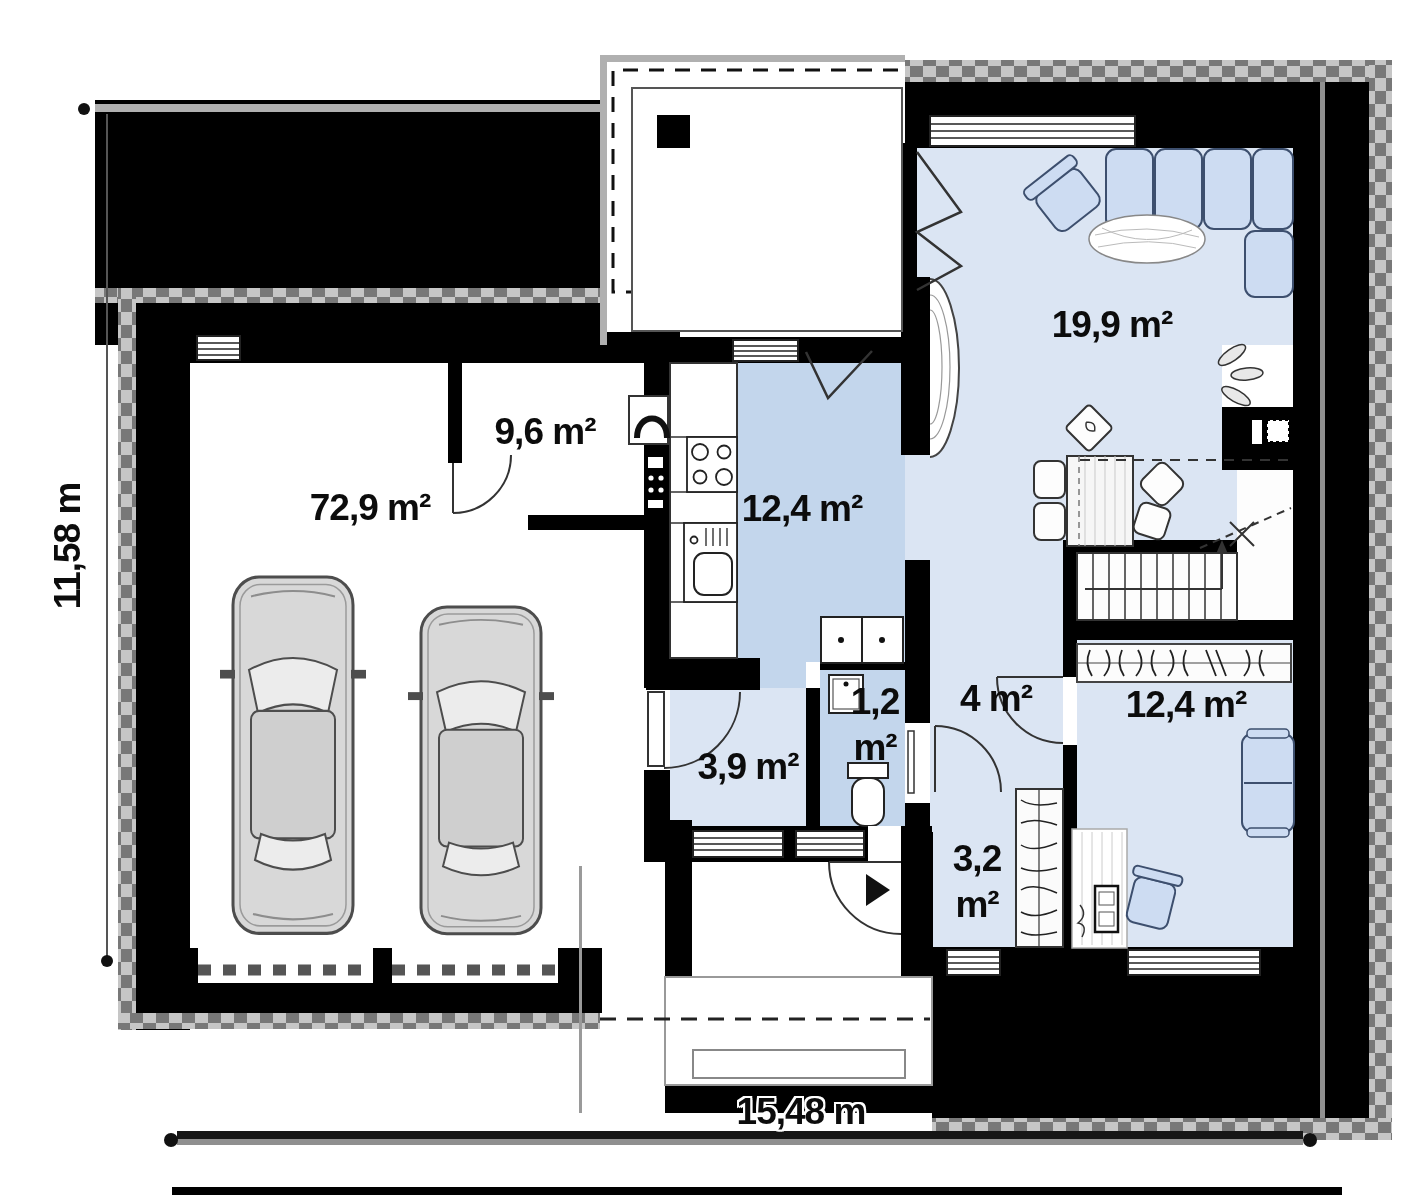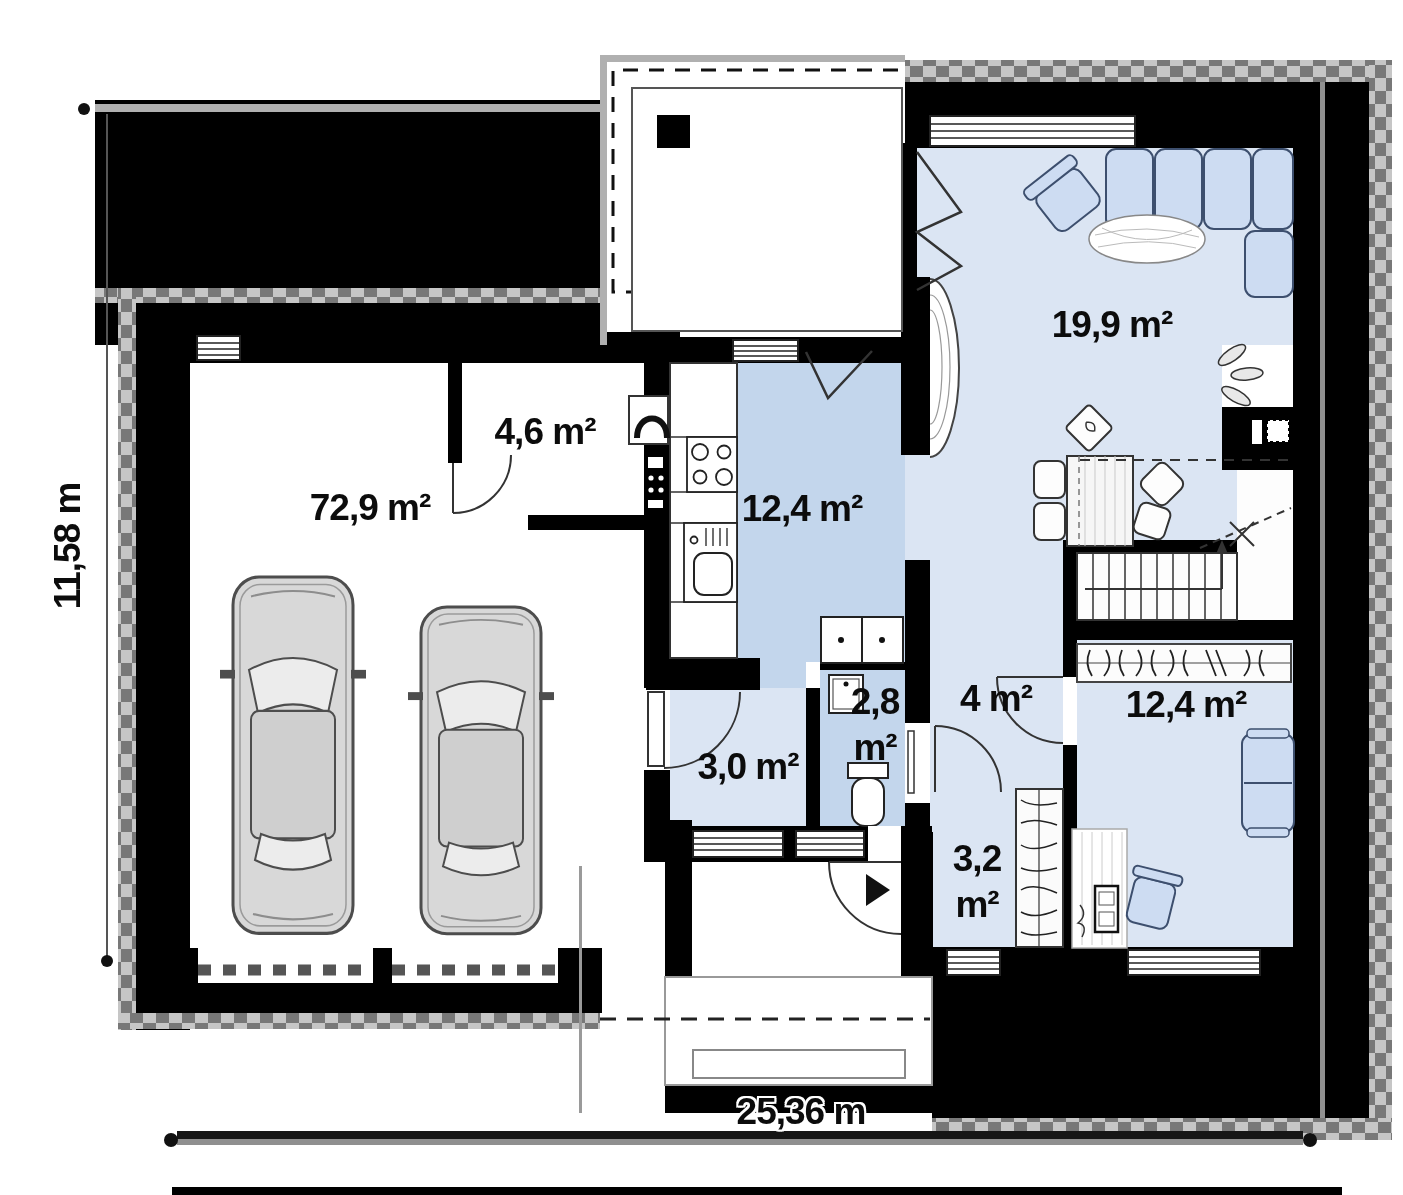--- a/index.html
+++ b/index.html
@@ -359,27 +359,27 @@
   </g>
   <g>
     <rect x="177" y="1131" width="1126" height="8" fill="#161616"></rect>
     <rect x="177" y="1139" width="1126" height="6" fill="#8f8f8f"></rect>
     <circle cx="171" cy="1140" r="7" fill="#111"></circle>
     <circle cx="1310" cy="1140" r="7" fill="#111"></circle>
   </g>
 </svg>
 
 <div class="lbl" style="left:370px;top:507px">72,9 m²</div>
-<div class="lbl" style="left:545px;top:431px">4,6 m²</div>
+<div class="lbl" style="left:545px;top:431px">9,6 m²</div>
 <div class="lbl" style="left:802px;top:508px">12,4 m²</div>
 <div class="lbl" style="left:1112px;top:324px">19,9 m²</div>
-<div class="lbl" style="left:748px;top:766px">3,0 m²</div>
-<div class="lbl" style="left:875px;top:701px">2,8</div>
+<div class="lbl" style="left:748px;top:766px">3,9 m²</div>
+<div class="lbl" style="left:875px;top:701px">1,2</div>
 <div class="lbl" style="left:875px;top:747px">m²</div>
 <div class="lbl" style="left:996px;top:698px">4 m²</div>
 <div class="lbl" style="left:977px;top:858px">3,2</div>
 <div class="lbl" style="left:977px;top:904px">m²</div>
 <div class="lbl" style="left:1186px;top:704px">12,4 m²</div>
 
 <div class="lbl vert halo" style="left:67px;top:546px">11,58 m</div>
-<div class="lbl halo" style="left:801px;top:1111px">25,36 m</div>
+<div class="lbl halo" style="left:801px;top:1111px">15,48 m</div>
 
 </div>
 
 </body></html>

